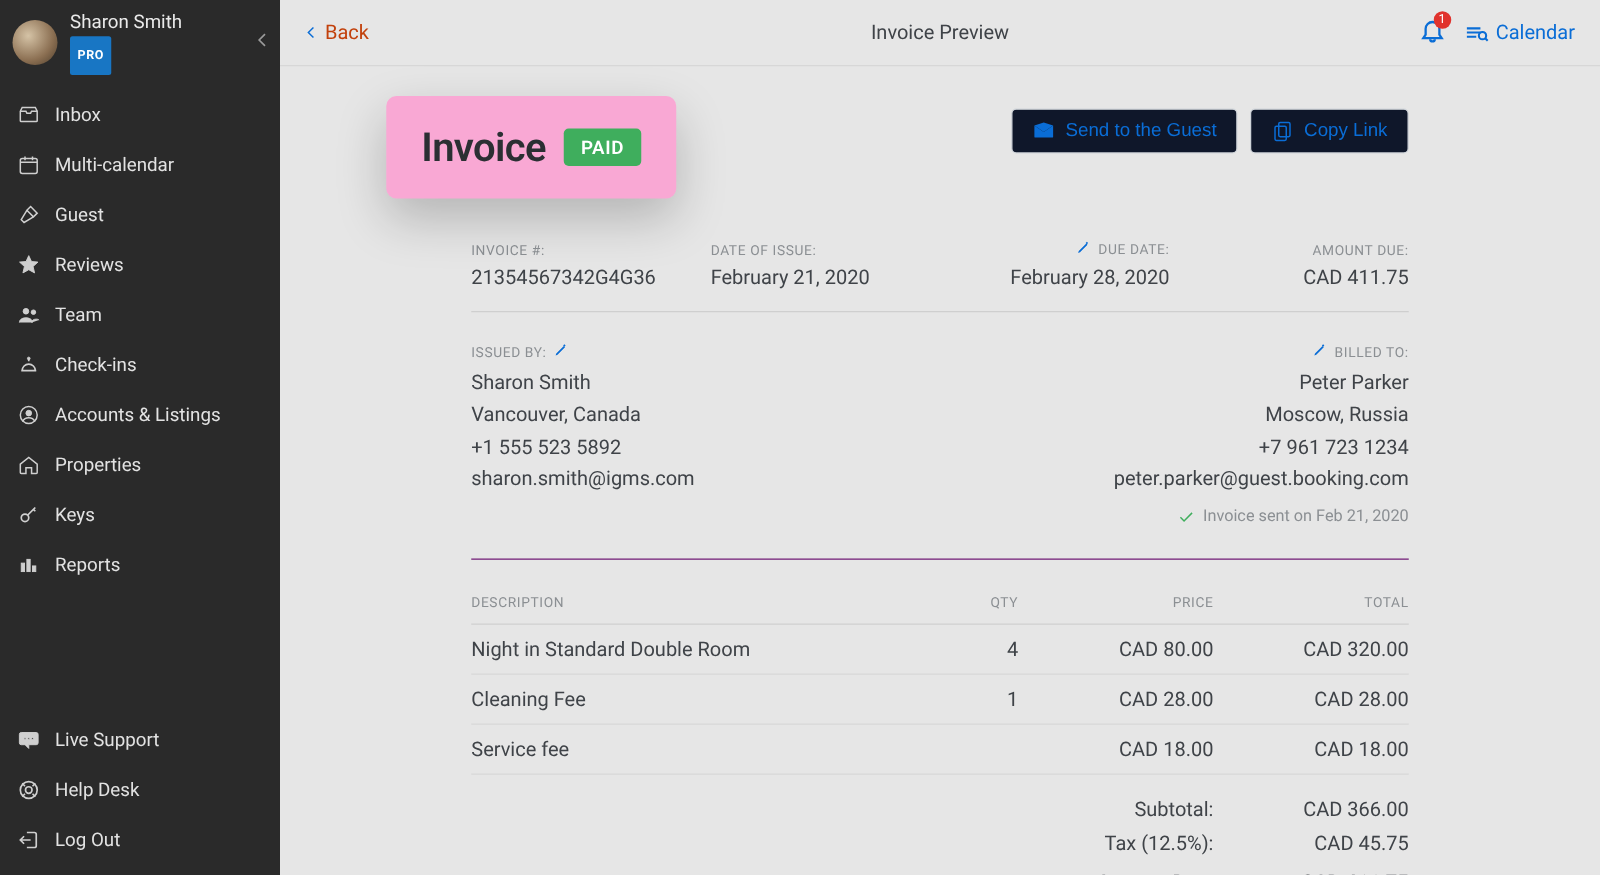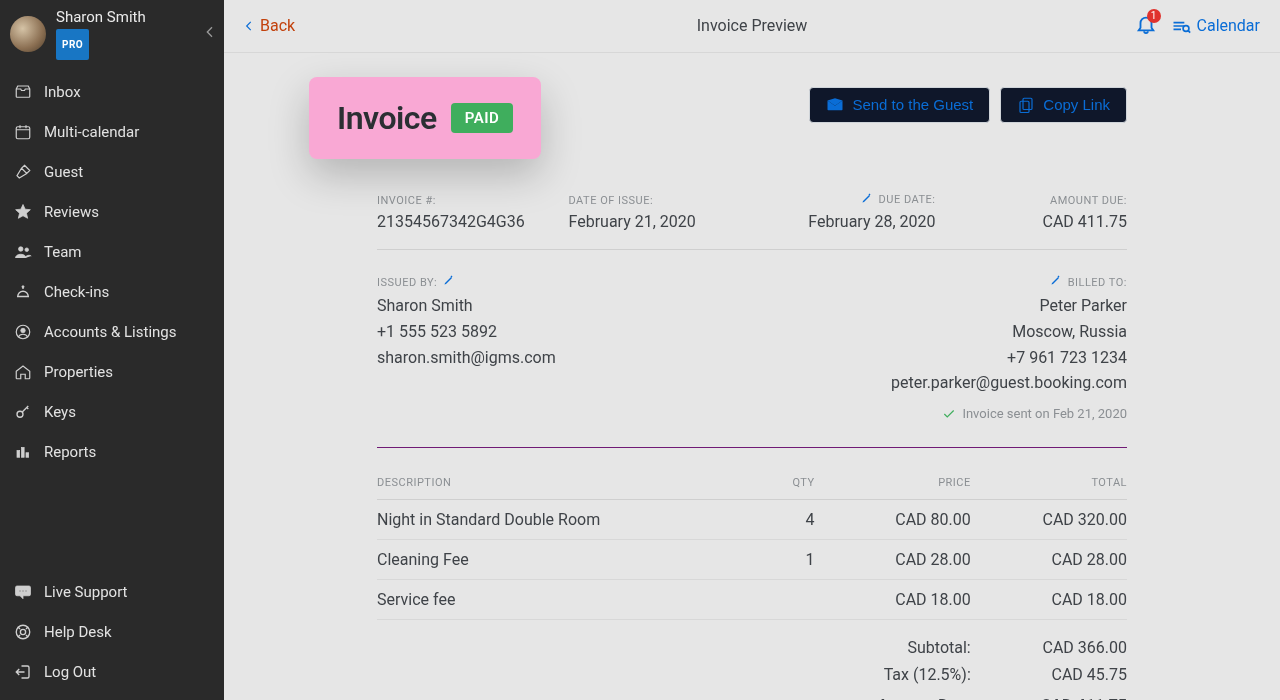--- a/index.html
+++ b/index.html
@@ -309,20 +309,21 @@
 
         <div class="parties">
           <div class="party">
             <div class="label">
               <span>ISSUED BY:</span>
               <span class="edit-icon"><svg viewBox="0 0 24 24">
                     <path d="M3 21l3-1 12-12-2-2L4 18l-1 3zM15 5l2-2 2 2-2 2-2-2z"></path>
                   </svg></span>
             </div>
             <span class="line">Sharon Smith</span>
+            <span class="line">Vancouver, Canada</span>
             <span class="line">+1 555 523 5892</span>
             <span class="line">sharon.smith@igms.com</span>
           </div>
           <div class="party right">
             <div class="label" style="justify-content:flex-end;">
               <span class="edit-icon"><svg viewBox="0 0 24 24">
                     <path d="M3 21l3-1 12-12-2-2L4 18l-1 3zM15 5l2-2 2 2-2 2-2-2z"></path>
                   </svg></span>
               <span>BILLED TO:</span>
             </div>

